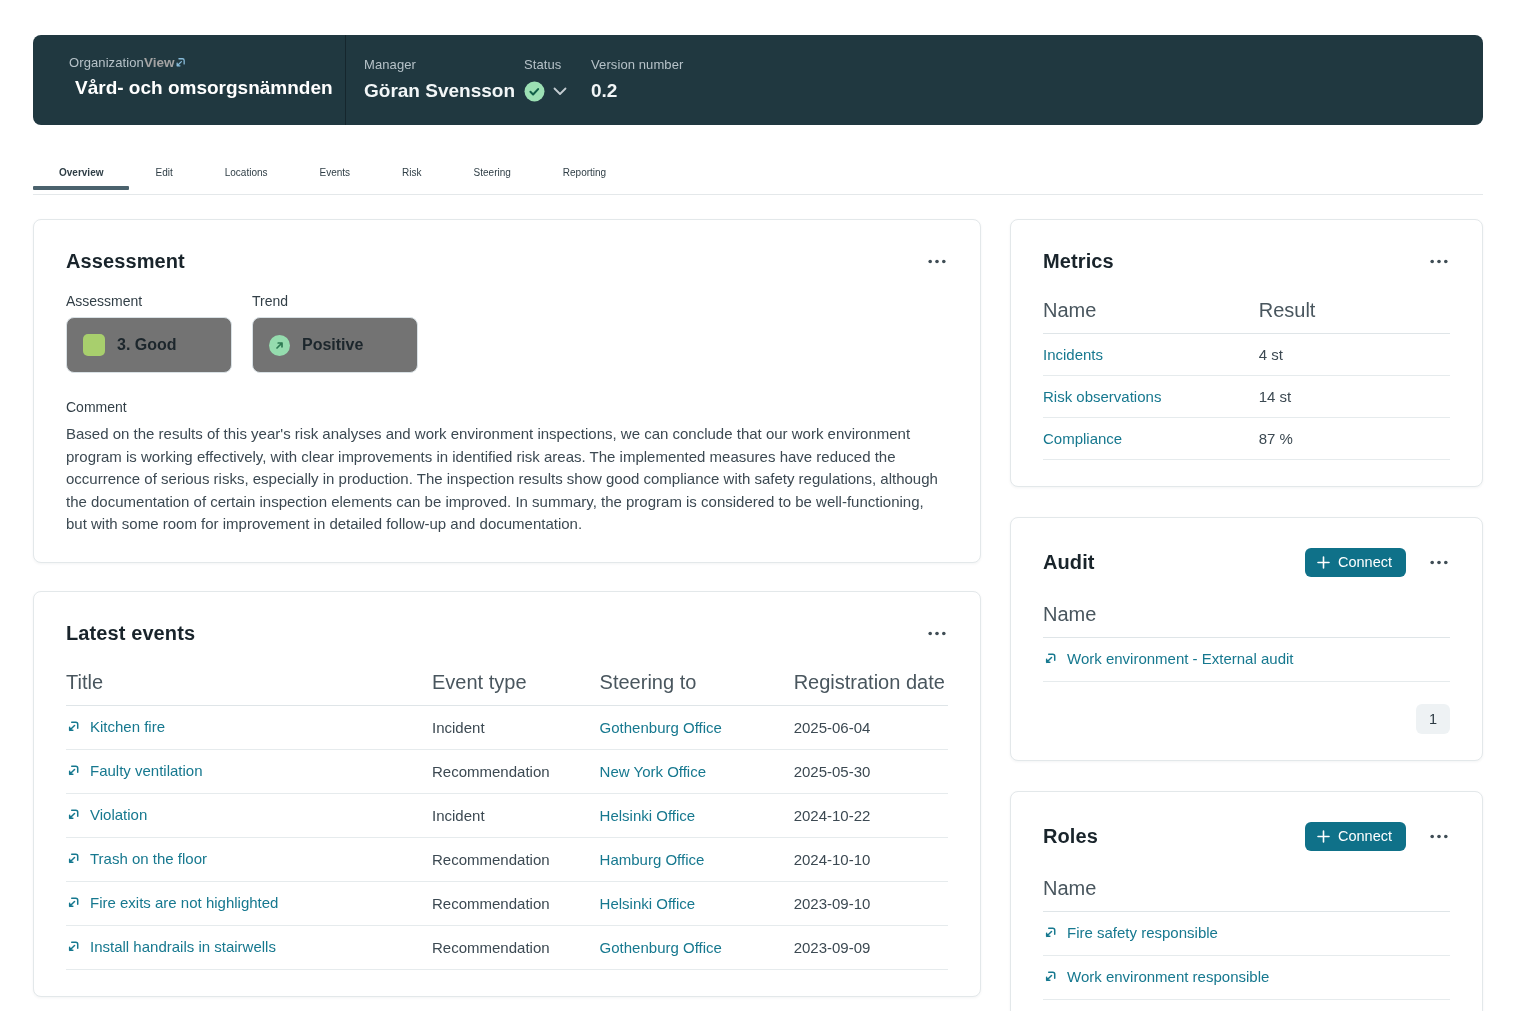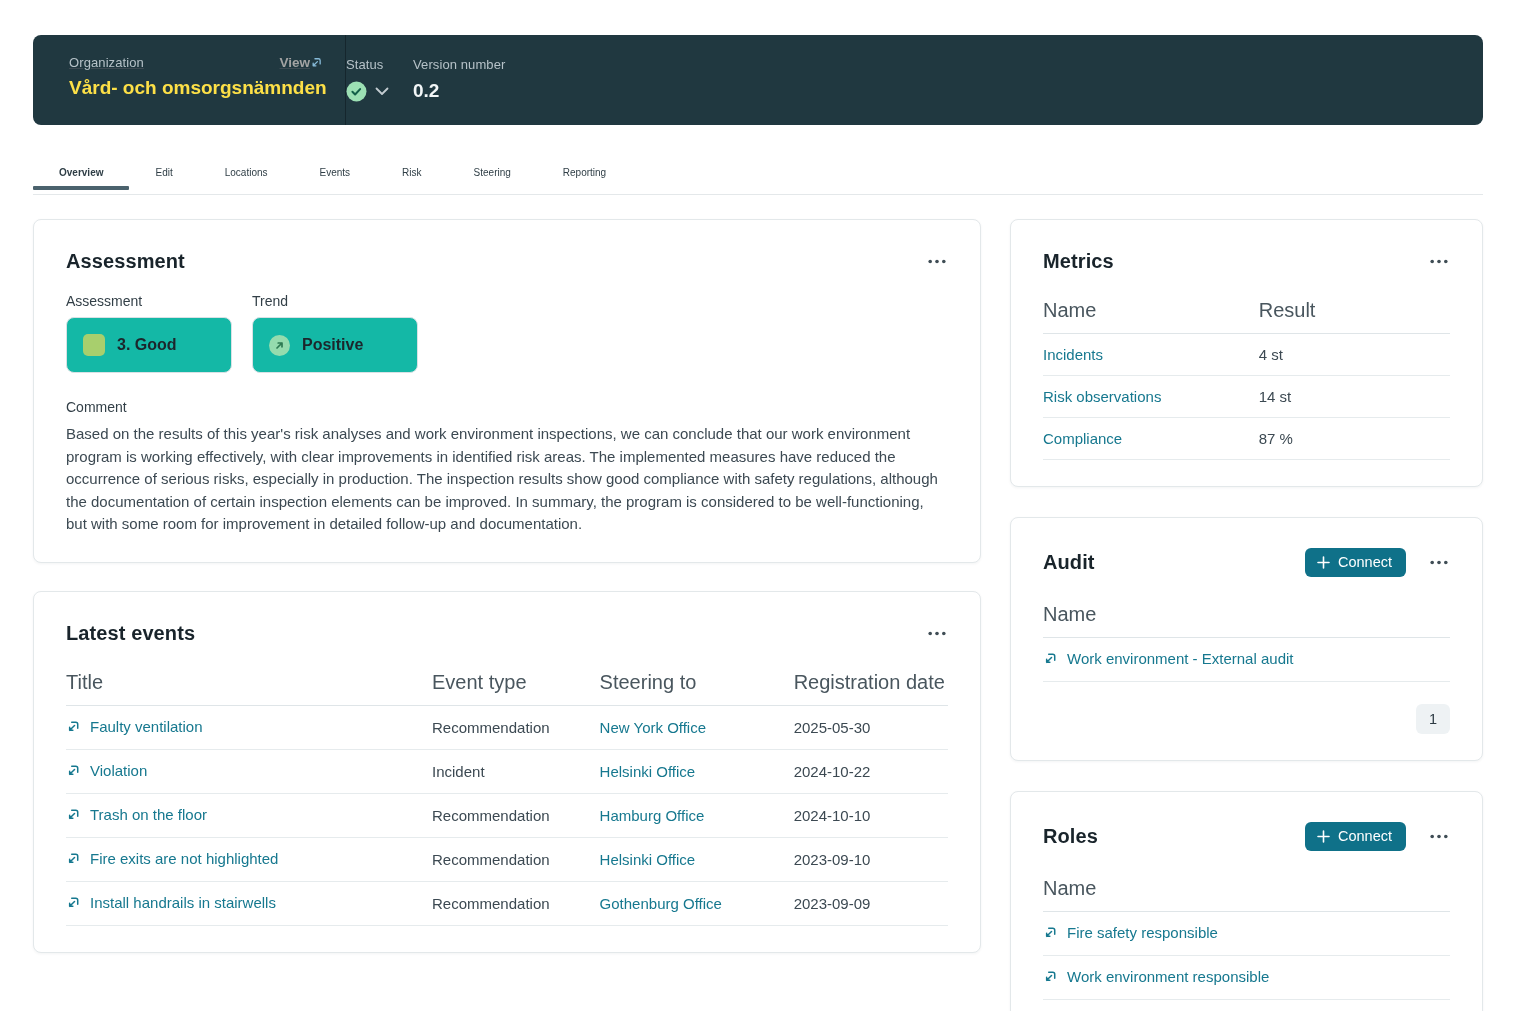--- a/index.html
+++ b/index.html
@@ -8,26 +8,26 @@
 
   .page { padding:0 33px; }
 
   
   .topbar { margin-top:35px; height:90px; background:#203840; border-radius:8px;
     display:flex; align-items:stretch; }
   .topbar-section { padding:20px 24px 0 20px; }
   .topbar-section.org { width:312px; padding-left:36px; padding-right:22px; }
   .topbar-divider { width:1px; background:#15262d; }
   .topbar-label { font-size:13px; color:#b6c2c8; letter-spacing:.1px; }
-  .org-label-row { display:flex; justify-content:space-between; align-items:center;text-decoration:underline; }
+  .org-label-row { display:flex; justify-content:flex-start; align-items:center; }
   .view-link { display:inline-flex; align-items:center; font-size:13.5px;
     font-weight:bold; color:#a3a3a3; cursor:pointer; }
   .view-link svg { stroke:#87bbd9; }
   .topbar-value { margin-top:7px; font-size:19px; color:#f2f6f7; font-weight:bold; white-space:nowrap; }
-  .topbar-value.org-name { color:#fde047; }
+  .topbar-value.org-name { color:#ffffff;margin-left:6px; }
   .topbar-section.manager { padding-left:18px; width:178px; }
   .topbar-section.status { width:67px; padding-left:0; }
   .status-widget { margin-top:8px; display:inline-flex; align-items:center; gap:8px; cursor:pointer; }
   .topbar-section.version { padding-left:0; }
 
   
   .tabs { margin-top:30px; display:flex; border-bottom:1px solid #e4e8ea; }
   .tab { position:relative; padding:12px 26px 16px 26px; font-size:10px; color:#2f3e46;
     cursor:pointer; white-space:nowrap; }
   .tab.active { font-weight:bold; }
@@ -47,21 +47,21 @@
   .ellipsis-btn { border:none; background:none; cursor:pointer; padding:4px 2px; display:flex; }
 
   .connect-btn { display:inline-flex; align-items:center; gap:8px; background:#0f7189;
     color:#ffffff; border:none; border-radius:6px; padding:6px 14px 7px 12px;
     font-size:14.5px; font-family:inherit; cursor:pointer; }
 
   
   .fields-row { display:flex; gap:20px; margin-top:20px; }
   .field-label { font-size:14px; color:#323f47; margin-bottom:8px; }
   .chip { display:flex; align-items:center; gap:12px; width:166px; height:56px;
-    background:#14b8a6; border:1px solid #d9e1e5; border-radius:8px; padding:0 16px; }
+    background:#737373; border:1px solid #d9e1e5; border-radius:8px; padding:0 16px; }
   .chip-text { font-size:16px; font-weight:bold; color:#1c262c; }
   .swatch-square { width:22px; height:22px; border-radius:5px; background:#a8cf6d; flex:0 0 auto; }
   .trend-circle { width:21px; height:21px; border-radius:50%; background:#95dcae;
     display:flex; align-items:center; justify-content:center; flex:0 0 auto; }
   .comment-block { margin-top:26px; }
   .comment-text { margin-top:6px; font-size:15px; line-height:22.5px; color:#3c4952; max-width:898px; }
 
   
   table { width:100%; border-collapse:collapse; margin-top:16px; }
   th { text-align:left; font-weight:normal; font-size:20px; color:#49565e;
@@ -105,20 +105,24 @@
           <span style="display:flex;color:#87bbd9">
             <svg width="13" height="13">
                 <use href="#icon-connect"></use>
               </svg>
           </span>
         </span>
       </div>
       <div class="topbar-value org-name">Vård- och omsorgsnämnden</div>
     </section>
     <div class="topbar-divider"></div>
+    <section class="topbar-section manager">
+      <span class="topbar-label">Manager</span>
+      <div class="topbar-value">Göran Svensson</div>
+    </section>
     <section class="topbar-section status">
       <span class="topbar-label">Status</span>
       <div class="status-widget">
         <span style="display:flex">
           <svg width="21" height="21" viewBox="0 0 21 21">
             <circle cx="10.5" cy="10.5" r="10" fill="#9ce0b4"></circle>
             <path d="M6.4 10.8 l2.7 2.7 5-5.4" fill="none" stroke="#125f48" stroke-width="2" stroke-linecap="round" stroke-linejoin="round"></path>
           </svg>
         </span>
         <span style="display:flex">
@@ -212,20 +216,31 @@
             </colgroup>
           <thead>
             <tr>
               <th>Title</th>
               <th>Event type</th>
               <th>Steering to</th>
               <th>Registration date</th>
             </tr>
           </thead>
           <tbody>
+            <tr>
+              <td><span class="link-cell">
+                    <svg width="15" height="15">
+                      <use href="#icon-connect"></use>
+                    </svg>
+                    <span>Kitchen fire</span>
+                  </span></td>
+              <td>Incident</td>
+              <td><a class="plain-link">Gothenburg Office</a></td>
+              <td>2025-06-04</td>
+            </tr>
             <tr>
               <td><span class="link-cell">
                     <svg width="15" height="15">
                       <use href="#icon-connect"></use>
                     </svg>
                     <span>Faulty ventilation</span>
                   </span></td>
               <td>Recommendation</td>
               <td><a class="plain-link">New York Office</a></td>
               <td>2025-05-30</td>

